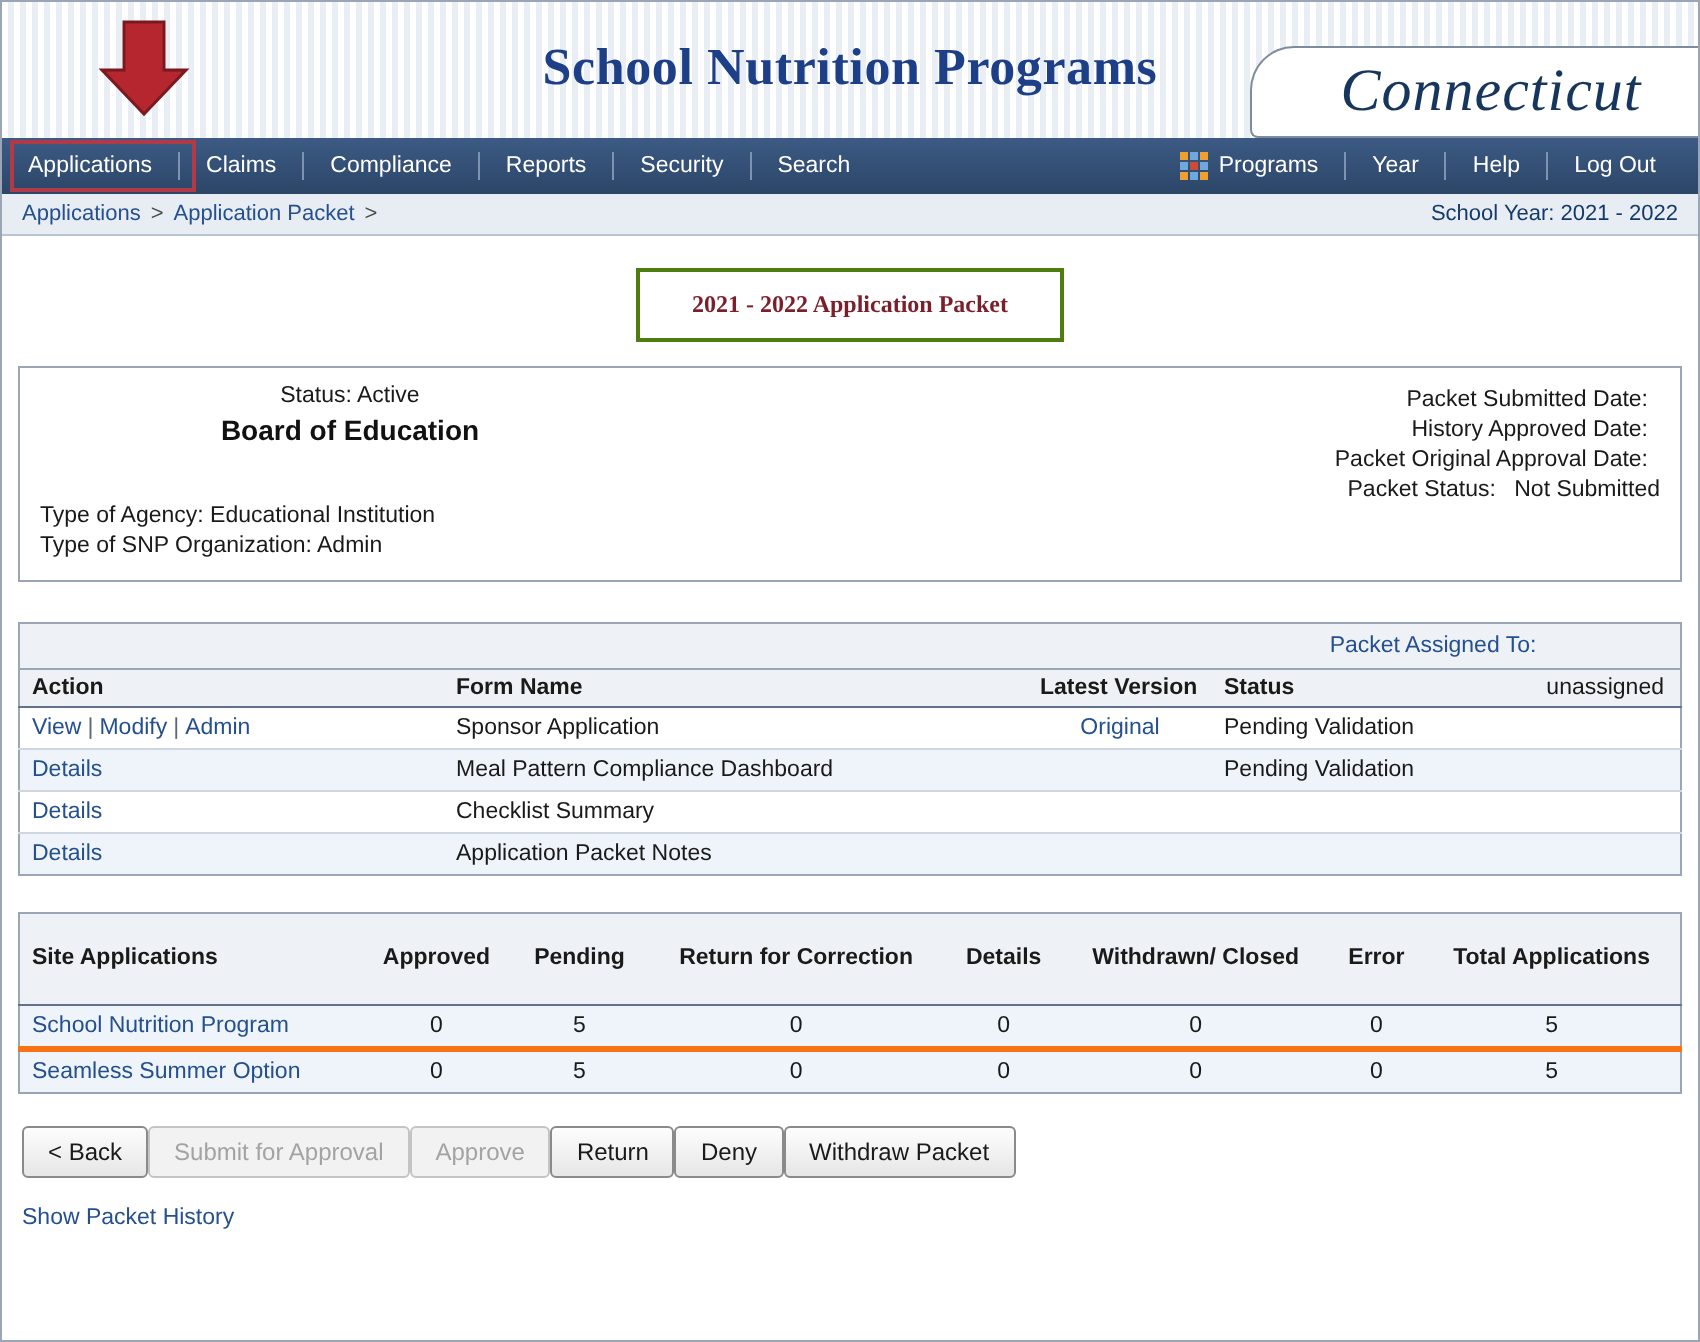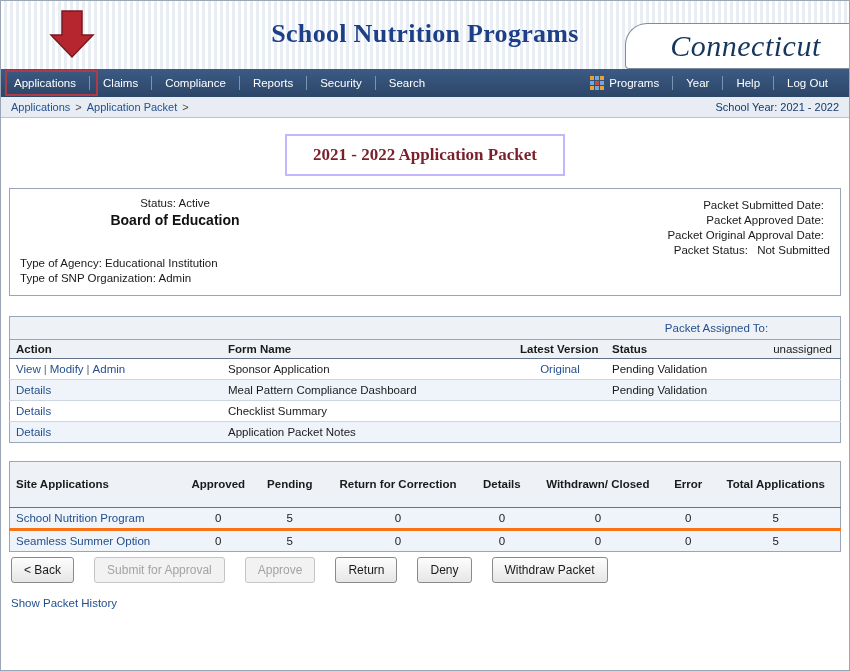--- a/index.html
+++ b/index.html
@@ -169,25 +169,25 @@
   .content {
     padding: 8px 8px 0 8px;
   }
   .packet-title-wrap {
     display: flex;
     justify-content: center;
     margin-top: 8px;
     margin-bottom: 12px;
   }
   .packet-title {
-    border: 2px solid #c4b5fd;
+    border: 2px solid #4d7c0f;
     padding: 9px 26px;
     font-family: "Liberation Serif", serif;
     font-weight: bold;
-    font-size: 17px;
+    font-size: 12px;
     color: #7b1f2b;
     background: #ffffff;
   }
 
   
   .info-panel {
     border: 1px solid #9aa6b5;
     background: #ffffff;
     height: 106px;
     position: relative;
@@ -291,24 +291,24 @@
     padding: 4px 6px;
     text-align: center;
     border-bottom: 3px solid #f97316;
     background: #eef4fa;
   }
   table.sites td.first { text-align: left; }
   table.sites tr:last-child td { border-bottom: none; }
 
   
   .buttons {
-    margin-top: 5px;
+    margin-top: 16px;
     display: flex;
     align-items: flex-end;
-    gap: 20px;
+    gap: 0;
     padding-left: 2px;
   }
   .btn {
     font-family: "Liberation Sans", sans-serif;
     font-size: 12px;
     padding: 5px 12px;
     background: linear-gradient(#fdfdfd, #e6e6e6);
     border: 1px solid #8a8a8a;
     border-radius: 3px;
     color: #1a1a1a;
@@ -404,21 +404,21 @@
           <span>Active</span>
         </div>
         <div class="info-agency">Board of Education</div>
       </div>
       <div class="info-right">
         <div class="row">
           <span class="lbl">Packet Submitted Date:</span>
           <span class="val"></span>
         </div>
         <div class="row">
-          <span class="lbl">Packet Approved Date:</span>
+          <span class="lbl">History Approved Date:</span>
           <span class="val"></span>
         </div>
         <div class="row">
           <span class="lbl">Packet Original Approval Date:</span>
           <span class="val"></span>
         </div>
         <div class="row">
           <span class="lbl">Packet Status:</span>
           <span class="val">Not Submitted</span>
         </div>

